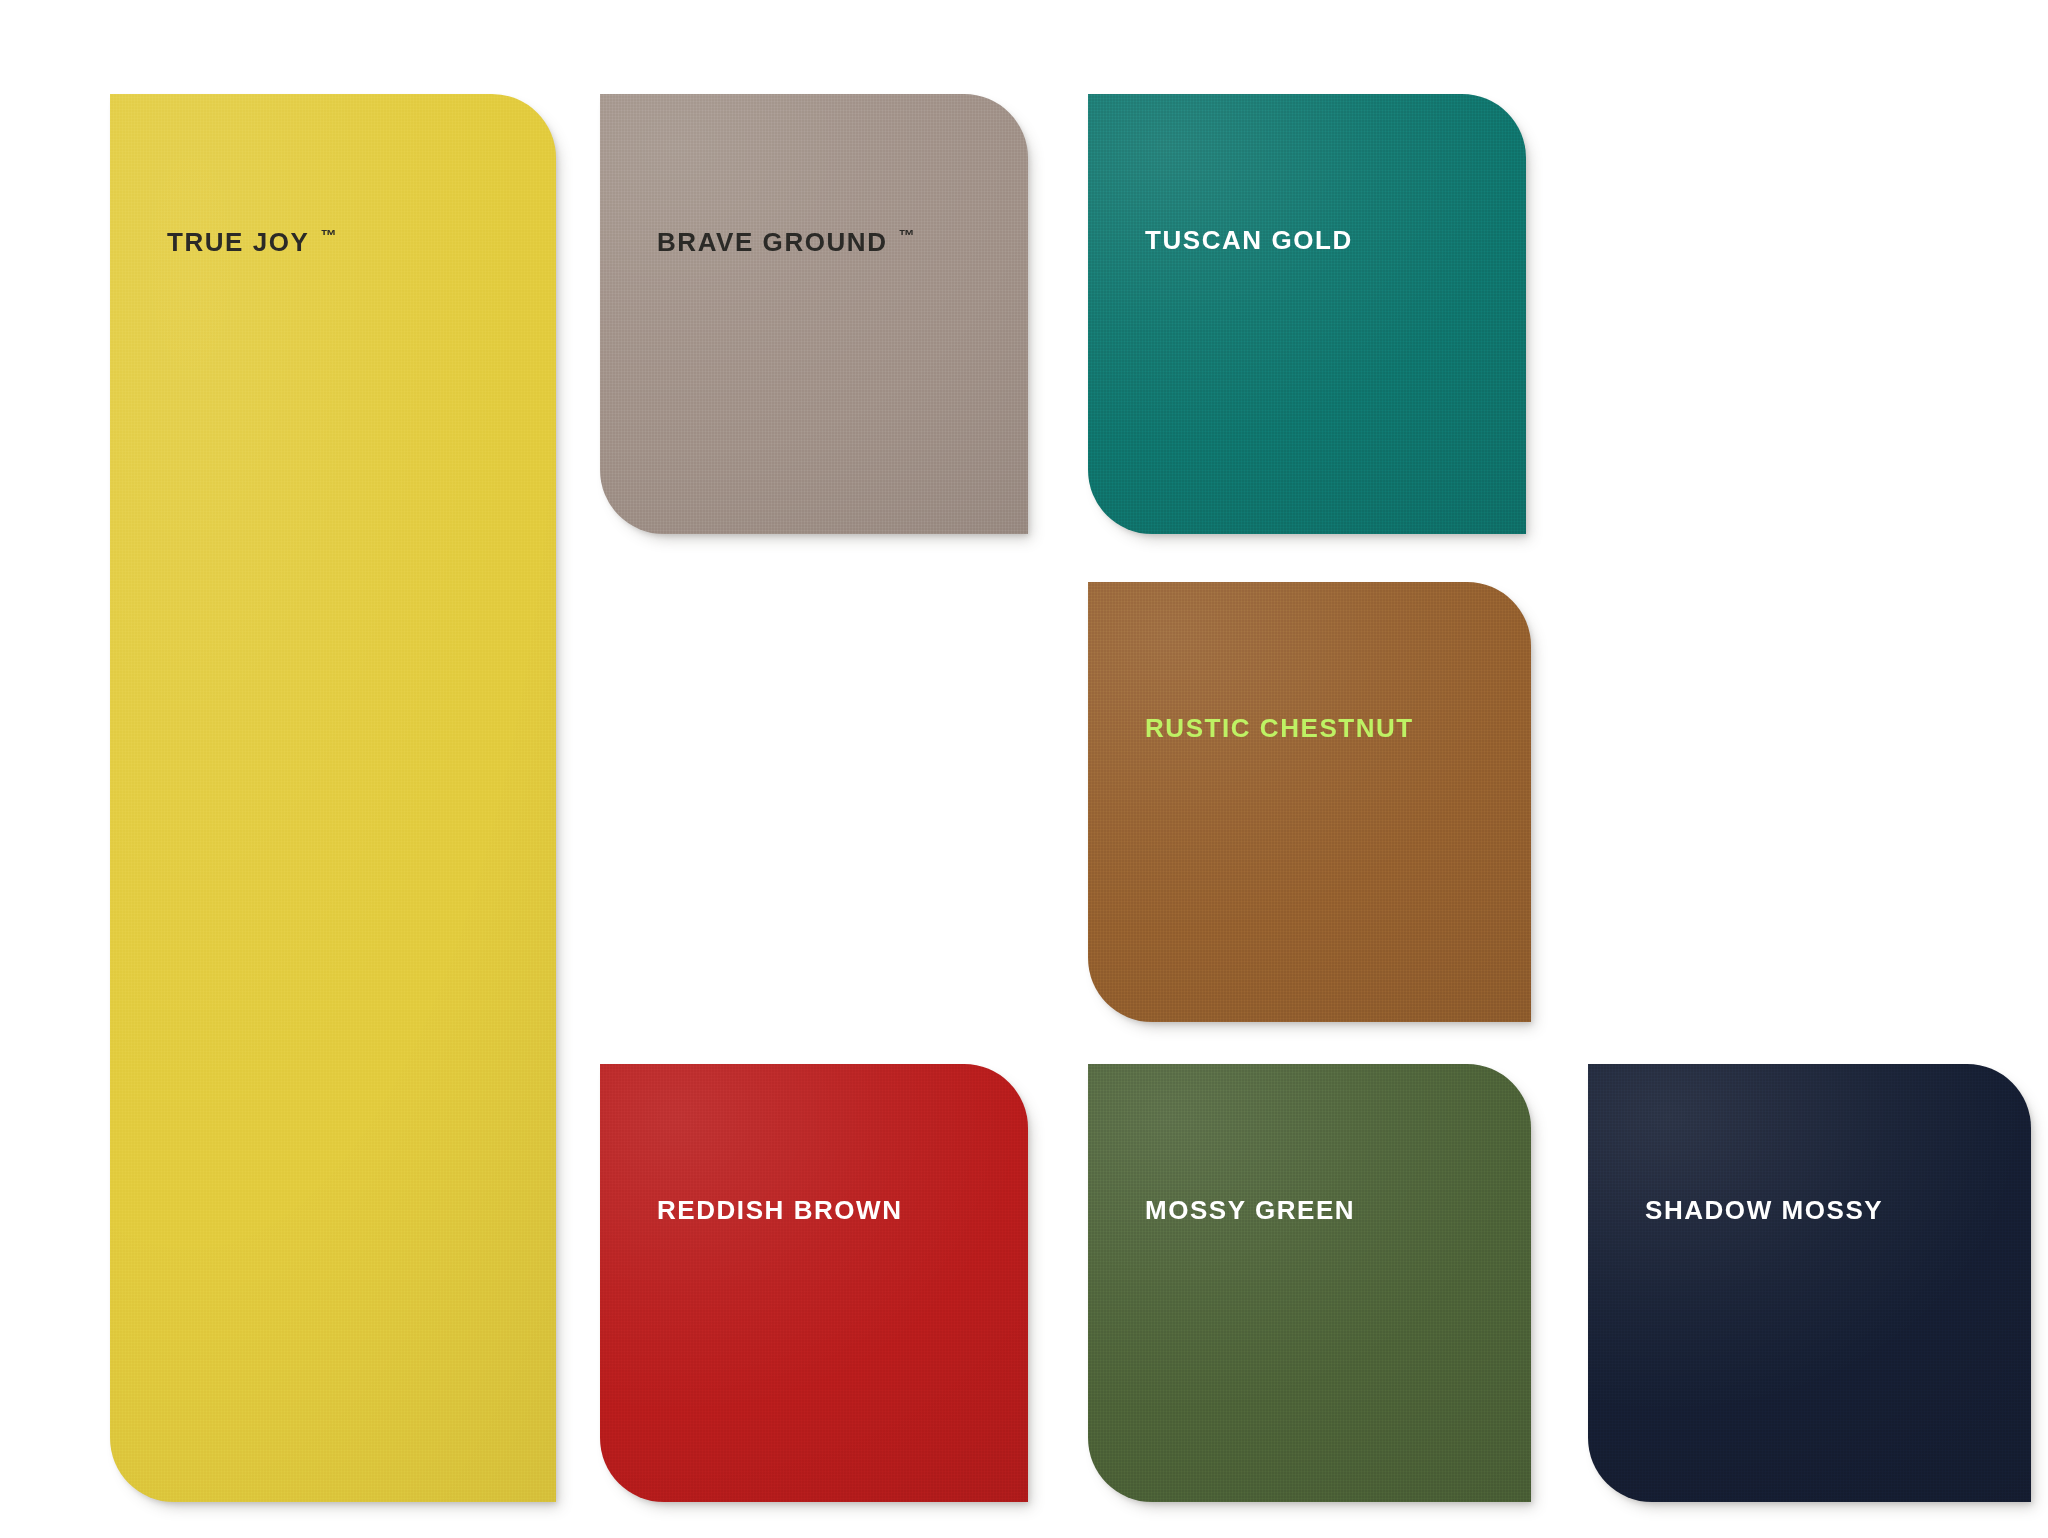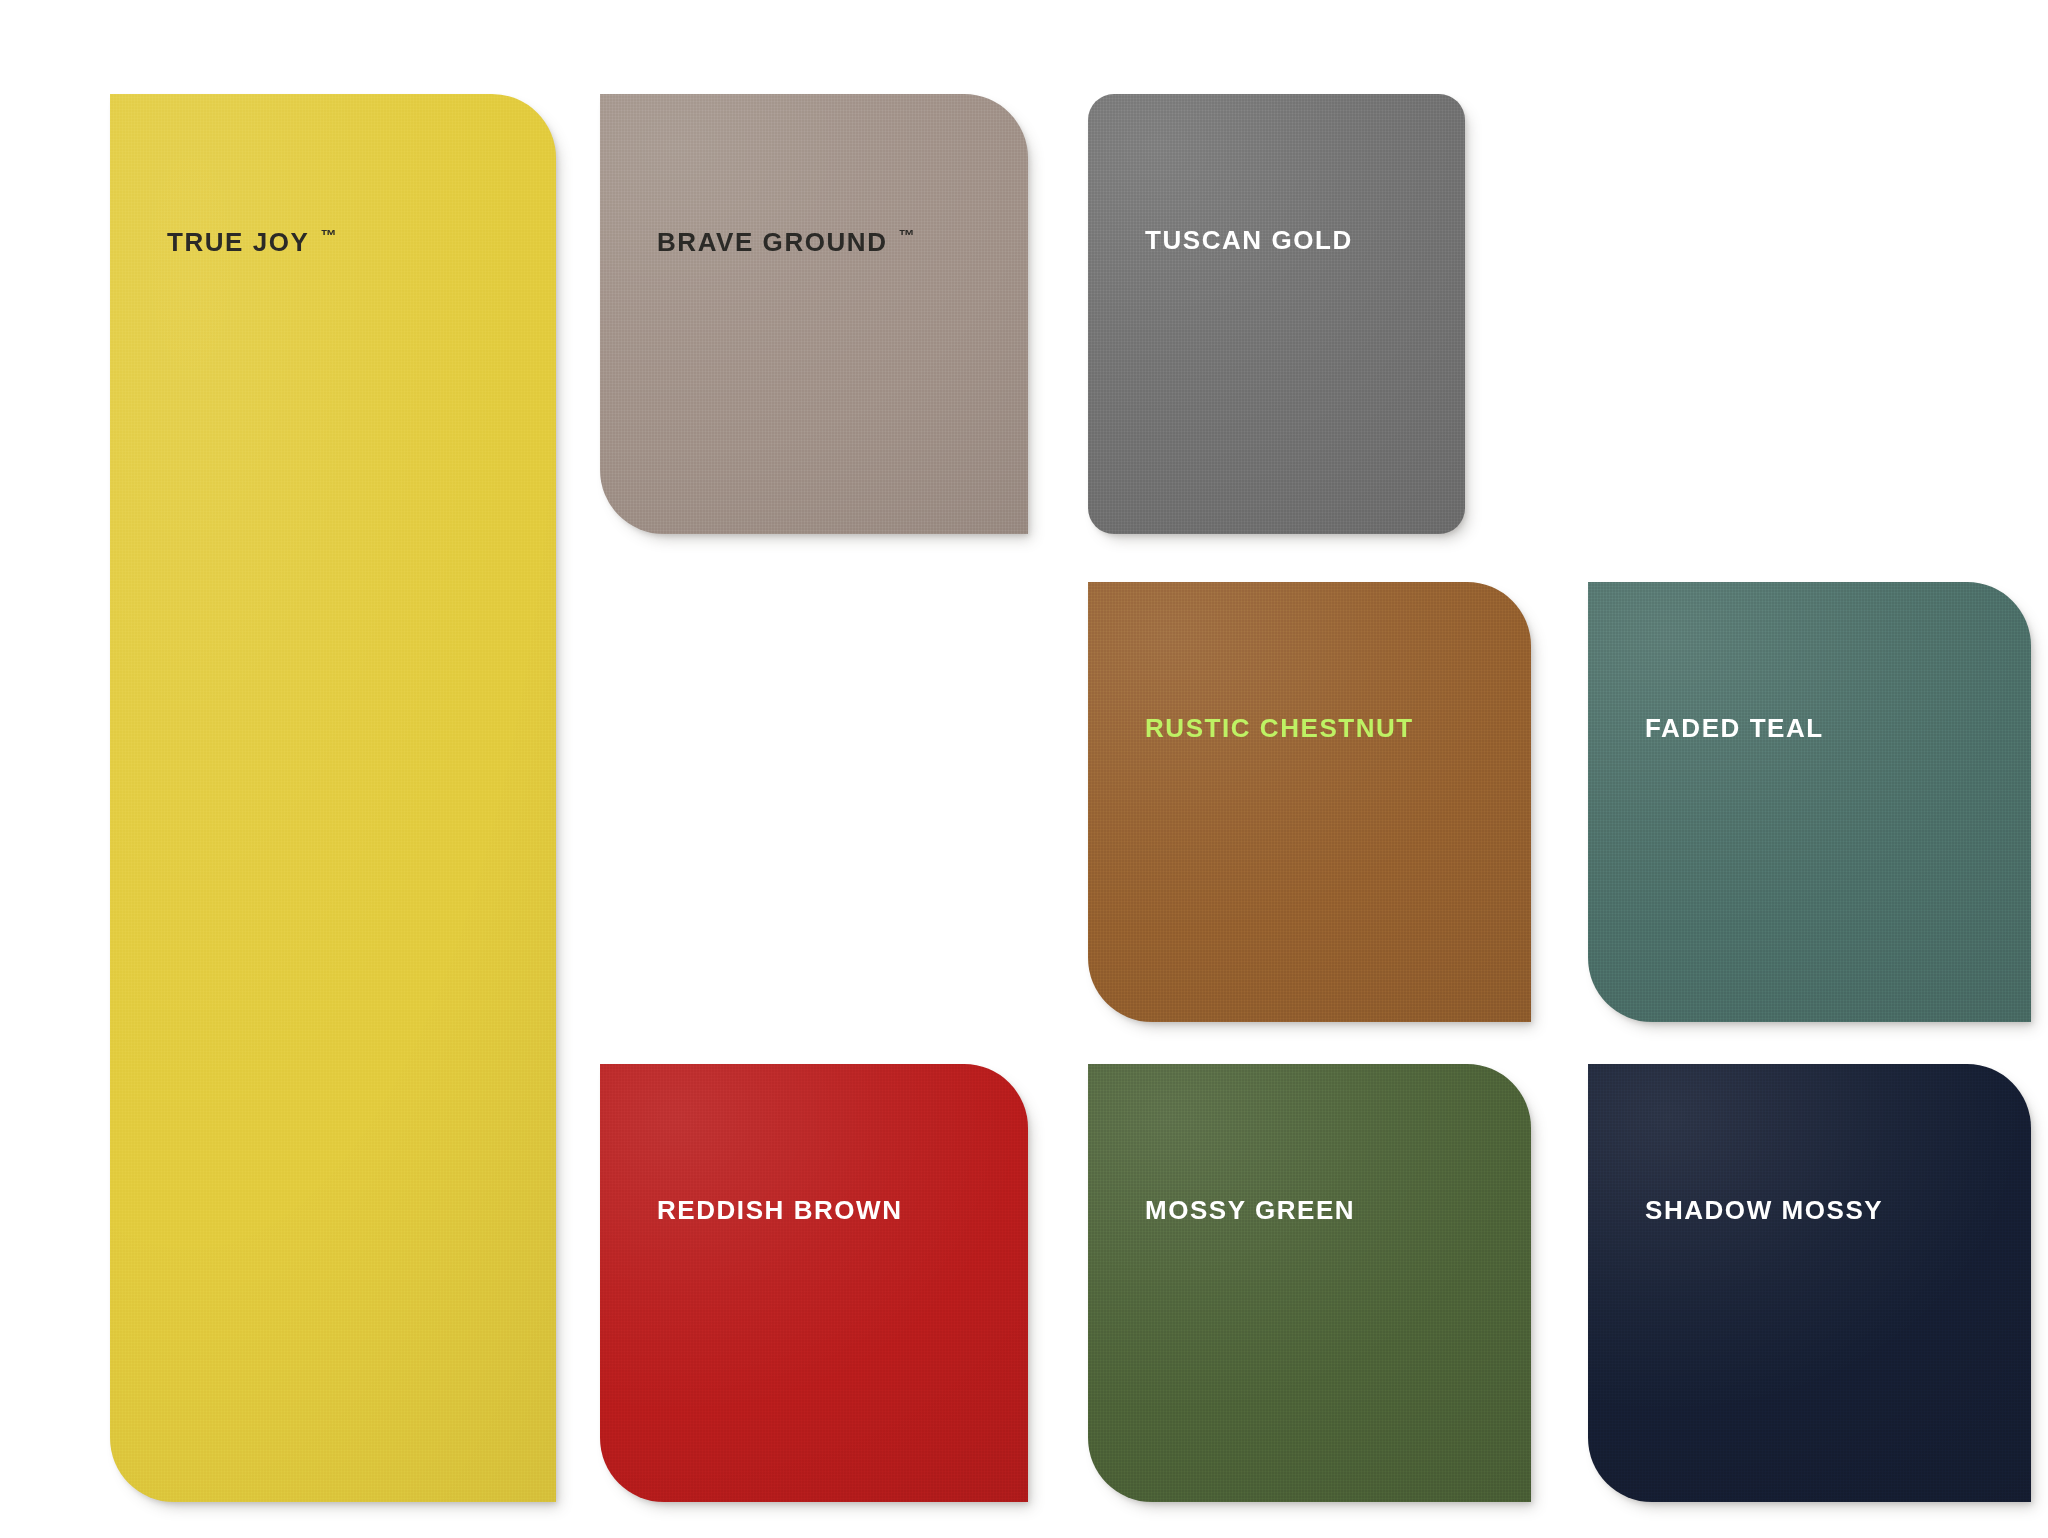--- a/index.html
+++ b/index.html
@@ -93,34 +93,29 @@
     <div class="swatch tall" style="left: 88px; top: 72px; width: 446px; height: 1408px; background: rgb(227, 204, 62);">
       <div class="sheen"></div>
       <div class="grain"></div>
       <div class="swatch-label dark" style="top: 122px; color: rgb(43, 42, 39);">TRUE JOY<sup>™</sup></div>
     </div>
     <div class="swatch" style="left: 578px; top: 72px; width: 428px; height: 440px; background: rgb(162, 147, 138);">
       <div class="sheen"></div>
       <div class="grain"></div>
       <div class="swatch-label dark" style="top: 122px; color: rgb(43, 42, 39);">BRAVE GROUND<sup>™</sup></div>
     </div>
-    <div class="swatch" style="left: 1066px; top: 72px; width: 377px; height: 440px; background: #737373; border-radius: 26px;">
+    <div class="swatch" style="left: 1066px; top: 72px; width: 438px; height: 440px; background: #0f766e;">
       <div class="sheen"></div>
       <div class="grain"></div>
       <div class="swatch-label light" style="top: 122px; color: rgb(255, 255, 255);">TUSCAN GOLD</div>
     </div>
     <div class="swatch" style="left: 1066px; top: 560px; width: 443px; height: 440px; background: rgb(150, 97, 47);">
       <div class="sheen"></div>
       <div class="grain"></div>
       <div class="swatch-label light" style="top: 122px; color: #bef264; text-align: right;">RUSTIC CHESTNUT</div>
-    </div>
-    <div class="swatch" style="left: 1566px; top: 560px; width: 443px; height: 440px; background: rgb(76, 112, 105);">
-      <div class="sheen"></div>
-      <div class="grain"></div>
-      <div class="swatch-label light" style="top: 122px; color: rgb(255, 255, 255);">FADED TEAL</div>
     </div>
     <div class="swatch" style="left: 578px; top: 1042px; width: 428px; height: 438px; background: #b91c1c;">
       <div class="sheen"></div>
       <div class="grain"></div>
       <div class="swatch-label light" style="top: 122px; color: rgb(255, 255, 255);">REDDISH BROWN</div>
     </div>
     <div class="swatch" style="left: 1066px; top: 1042px; width: 443px; height: 438px; background: rgb(77, 99, 56);">
       <div class="sheen"></div>
       <div class="grain"></div>
       <div class="swatch-label light" style="top: 122px; color: rgb(255, 255, 255);">MOSSY GREEN</div>

